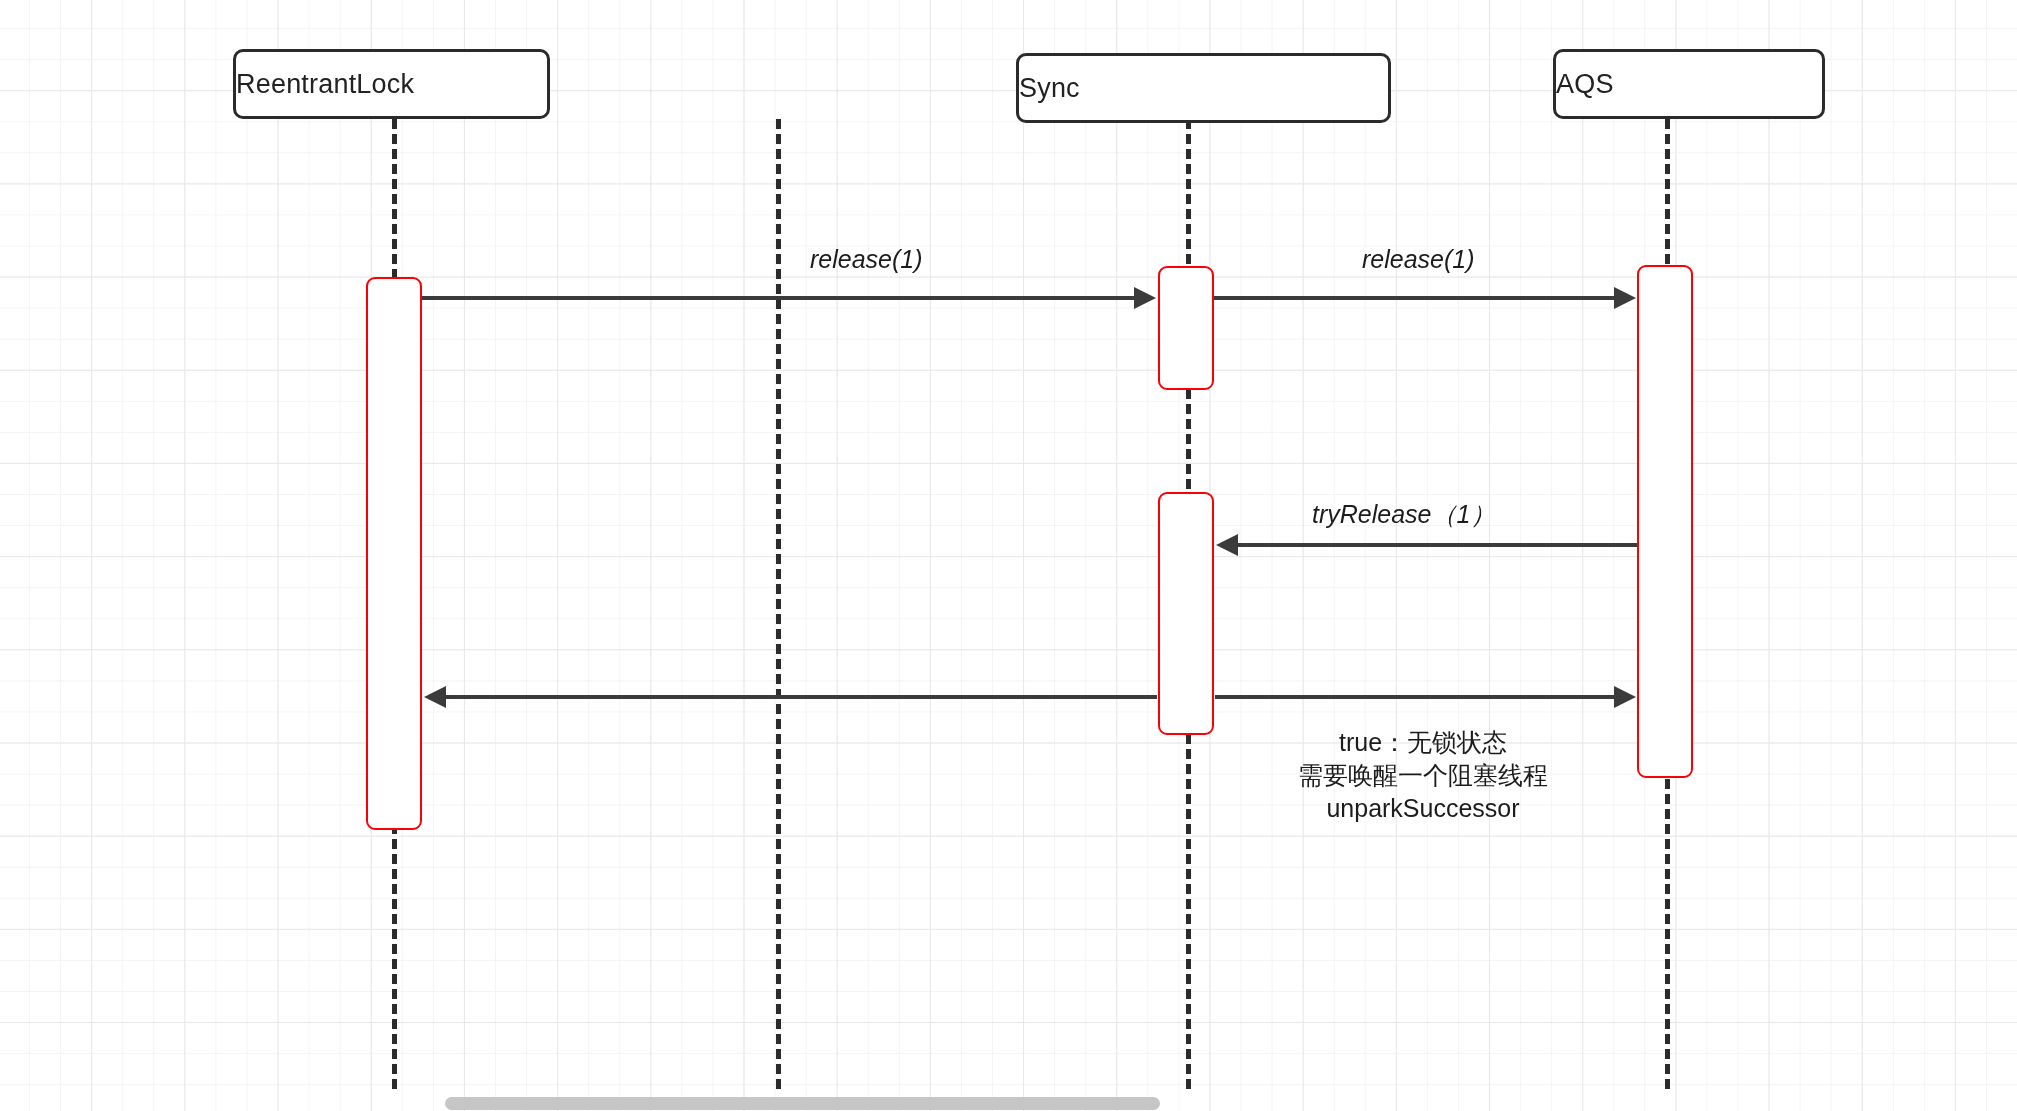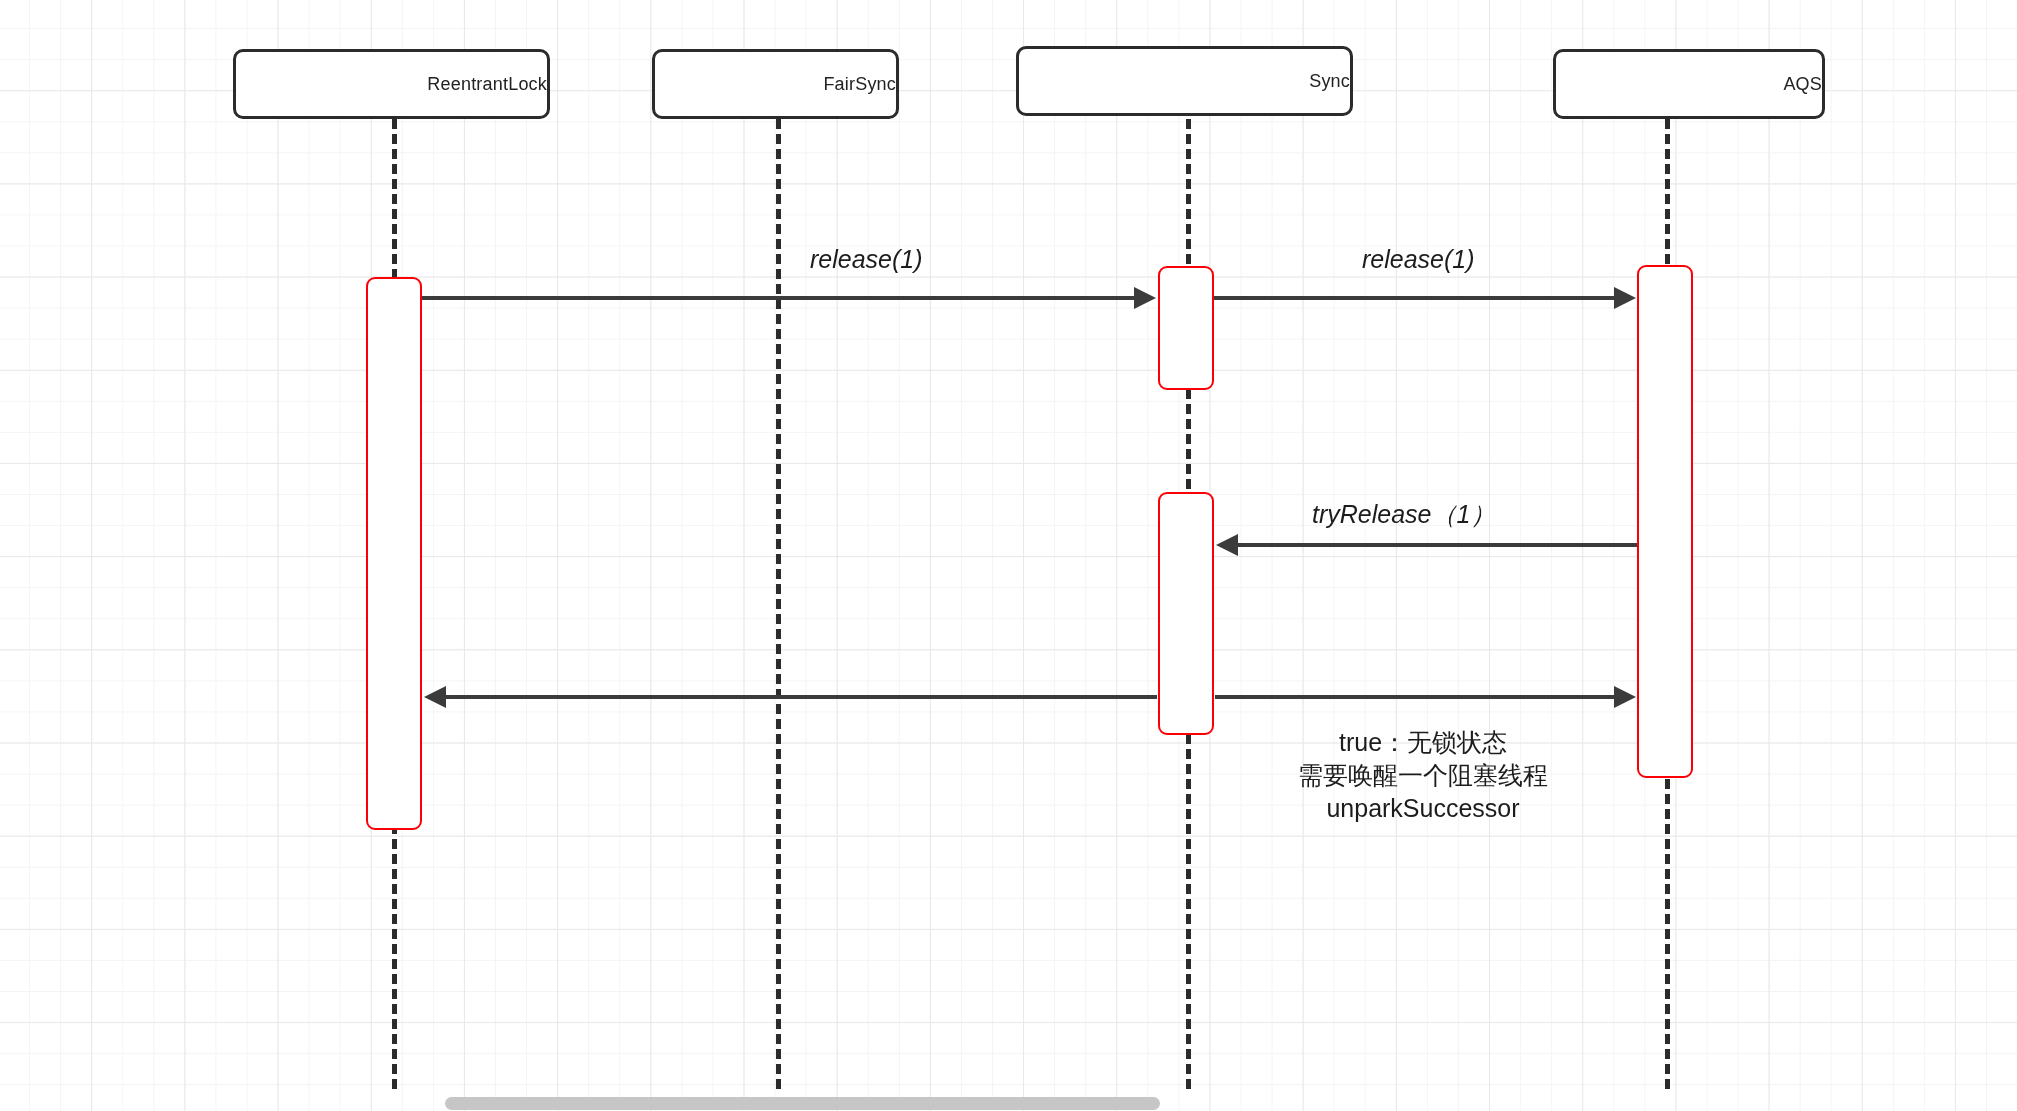--- a/index.html
+++ b/index.html
@@ -29,23 +29,23 @@
 
   
   .participant {
     position: absolute;
     box-sizing: border-box;
     border: 3px solid #2b2b2b;
     border-radius: 10px;
     background: #ffffff;
     display: flex;
     align-items: center;
-    justify-content: flex-end;
+    justify-content: flex-start;
     color: #222222;
-    font-size: 18px;
+    font-size: 27px;
     letter-spacing: 0.2px;
     z-index: 5;
   }
 
   
   .lifeline {
     position: absolute;
     width: 0;
     border-left: 5px dashed #2b2b2b;
     z-index: 1;
@@ -129,24 +129,21 @@
 <div id="canvas">
 
   <div class="lifeline" style="left:392px; top:119px; height:970px;"></div>
   <div class="lifeline" style="left:776px; top:119px; height:970px;"></div>
   <div class="lifeline" style="left:1186px; top:119px; height:970px;"></div>
   <div class="lifeline" style="left:1665px; top:119px; height:970px;"></div>
 
   <div class="participant" style="left:233px; top:49px; width:317px; height:70px;">
     <span>ReentrantLock</span>
   </div>
-  <div class="participant" style="left:652px; top:49px; width:247px; height:70px;">
-    <span>FairSync</span>
-  </div>
-  <div class="participant" style="left:1016px; top:46px; width:337px; height:70px;padding-left:26px;">
+  <div class="participant" style="left:1016px; top:53px; width:375px; height:70px;">
     <span>Sync</span>
   </div>
   <div class="participant" style="left:1529px; top:49px; width:272px; height:70px;margin-left:24px;">
     <span>AQS</span>
   </div>
 
   <div class="activation" style="left:366px; top:277px; width:56px; height:553px;"></div>
   <div class="activation" style="left:1158px; top:266px; width:56px; height:124px;"></div>
   <div class="activation" style="left:1158px; top:492px; width:56px; height:243px;"></div>
   <div class="activation" style="left:1637px; top:265px; width:56px; height:513px;"></div>

